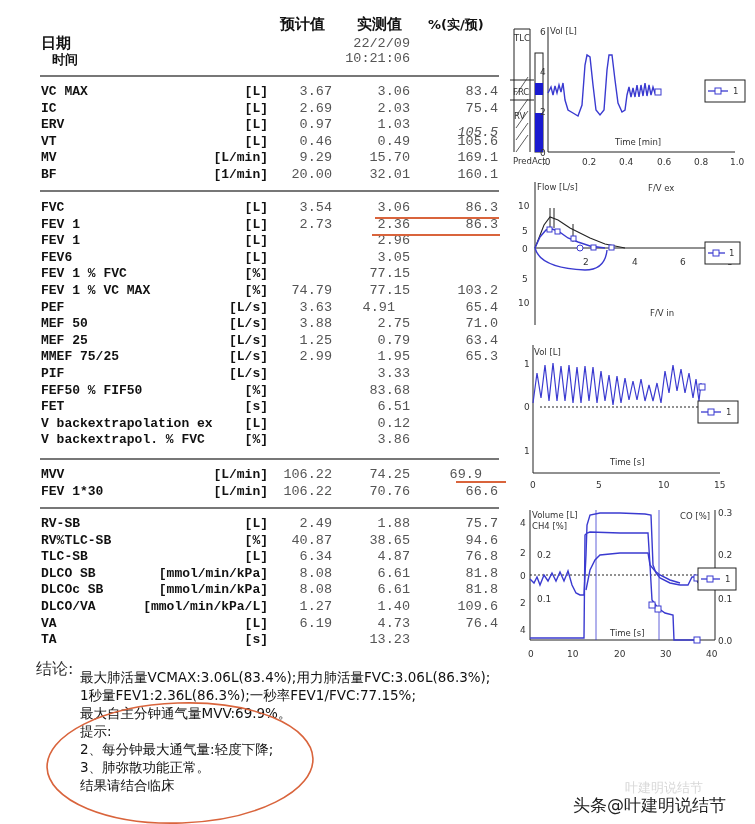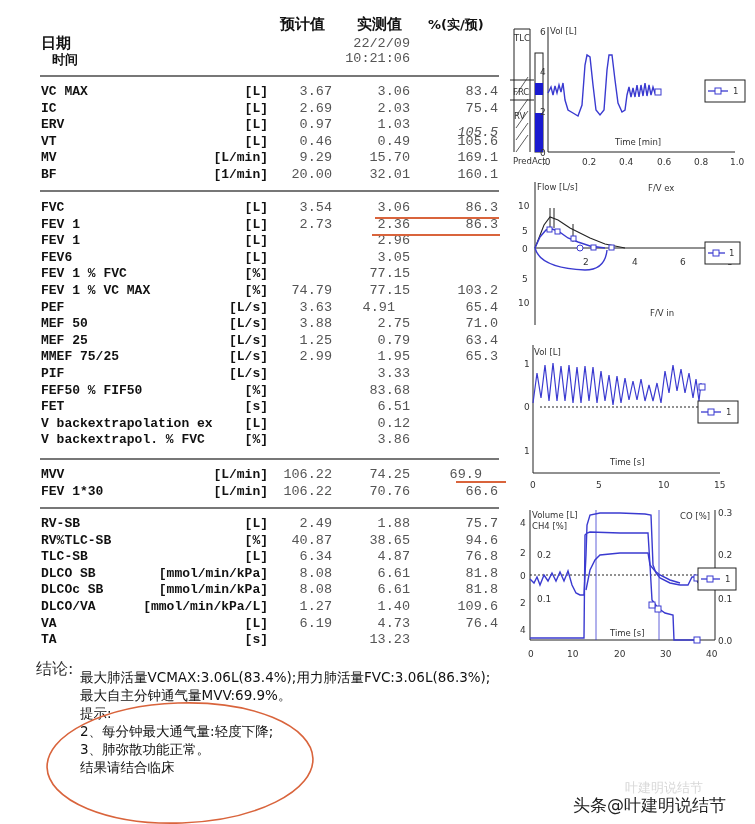--- a/index.html
+++ b/index.html
@@ -259,20 +259,21 @@
     </div>
   </div>
 
 <div class="red" style="left:375px;top:217px;width:124px;"></div>
 <div class="red" style="left:372px;top:234px;width:128px;"></div>
 <div class="red" style="left:456px;top:481px;width:50px;"></div>
 
 <div class="abs concl" style="left:36px;top:659px;font-size:16px;color:#333;">结论:</div>
 <div class="abs" style="left:80px;top:668px;">
   <div class="concl" style="line-height:18px;">最大肺活量VCMAX:3.06L(83.4%);用力肺活量FVC:3.06L(86.3%);</div>
+  <div class="concl" style="line-height:18px;">1秒量FEV1:2.36L(86.3%);一秒率FEV1/FVC:77.15%;</div>
   <div class="concl" style="line-height:18px;">最大自主分钟通气量MVV:69.9%。</div>
   <div class="concl" style="line-height:18px;">提示:</div>
   <div class="concl" style="line-height:18px;">2、每分钟最大通气量:轻度下降;</div>
   <div class="concl" style="line-height:18px;">3、肺弥散功能正常。</div>
   <div class="concl" style="line-height:18px;">结果请结合临床</div>
 </div>
 <svg style="left:0;top:0;" width="755" height="824">
   <ellipse cx="180" cy="763" rx="133" ry="60" fill="none" stroke="#d9643c" stroke-width="1.6" transform="rotate(-2 180 763)"></ellipse>
 </svg>
 

